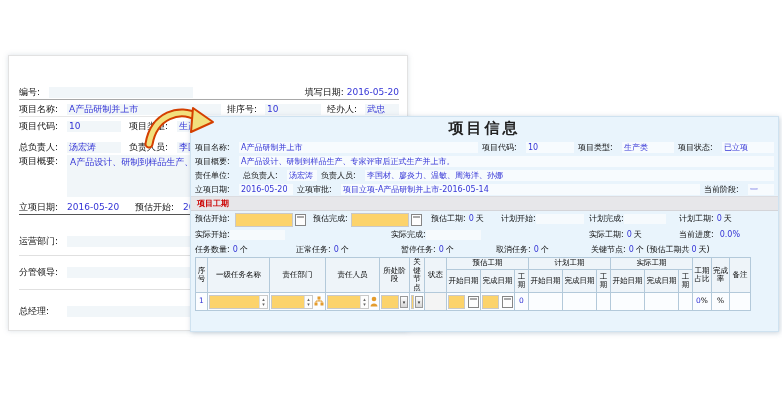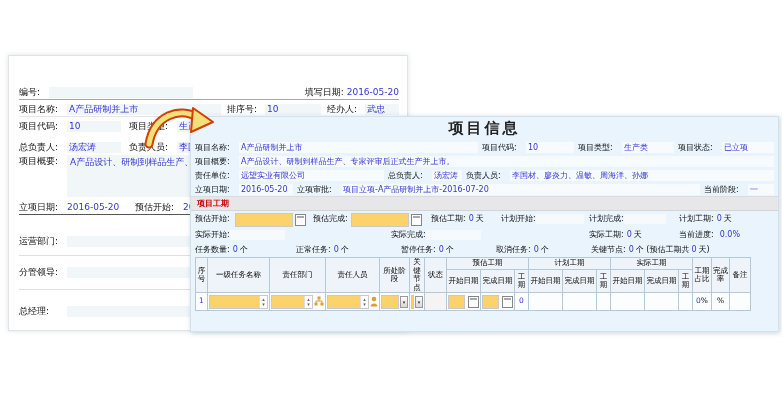--- a/index.html
+++ b/index.html
@@ -160,32 +160,31 @@
       <span class="rfld grow" style="flex:1 1 auto">已立项</span>
     </div>
 
     <div class="rrow">
       <span class="lbl w44">项目概要:</span>
       <span class="rfld grow" style="flex:1 1 auto">A产品设计、研制到样品生产、专家评审后正式生产并上市。</span>
     </div>
 
     <div class="rrow">
       <span class="lbl w44">责任单位:</span>
-      <span class="rfld" style="width:141px">远望实业有限公司</span>
       <span class="lbl w44 ml4">总负责人:</span>
       <span class="rfld" style="width:26px">汤宏涛</span>
       <span class="lbl w44 ml4">负责人员:</span>
       <span class="rfld grow" style="flex:1 1 auto">李国材、廖炎力、温敏、周海洋、孙娜</span>
     </div>
 
     <div class="rrow">
       <span class="lbl w44">立项日期:</span>
       <span class="rfld" style="width:50px">2016-05-20</span>
       <span class="lbl w44 ml4">立项审批:</span>
-      <span class="rfld" style="width:355px">项目立项-A产品研制并上市-2016-07-20</span>
+      <span class="rfld" style="width:355px">项目立项-A产品研制并上市-2016-05-14</span>
       <span class="lbl w44 ml4">当前阶段:</span>
       <span class="rfld grow" style="flex:1 1 auto">一</span>
     </div>
 
     <div class="band">项目工期</div>
 
     <div class="durrow">
       <span class="abs lbl" style="left:4px">预估开始:</span>
       <span class="abs" style="left:44px">
         <span class="oin" style="width:56px"></span>

